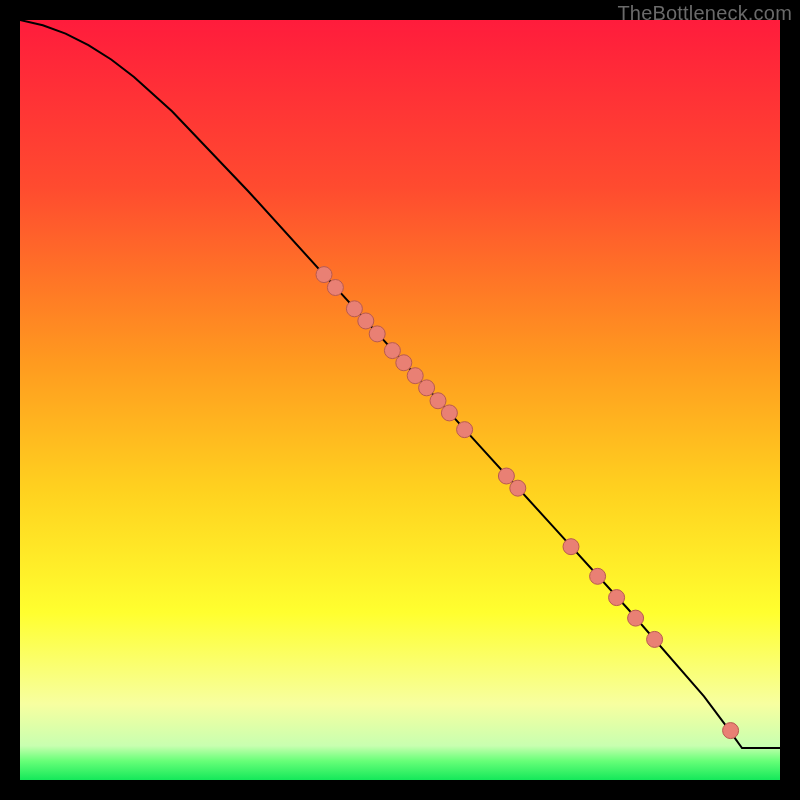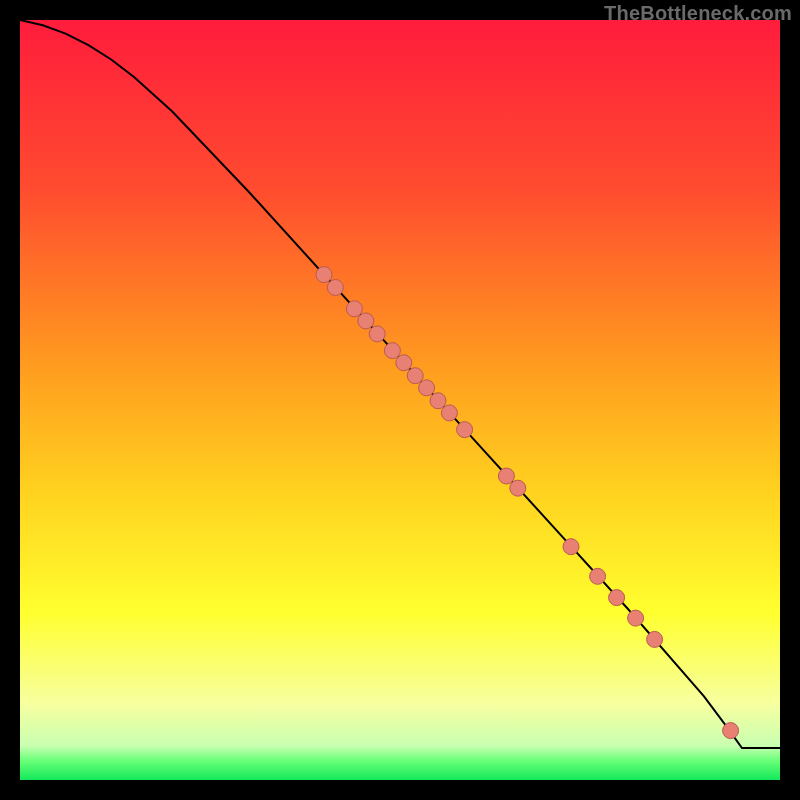--- a/index.html
+++ b/index.html
@@ -22,21 +22,21 @@
     left: 20px;
     top: 20px;
     width: 760px;
     height: 760px;
   }
   .watermark {
     position: absolute;
     top: 2px;
     right: 8px;
     font-size: 20px;
-    font-weight: 700;
+    font-weight: 400;
     color: #6a6a6a;
     letter-spacing: 0.2px;
     user-select: none;
   }
 </style>
 </head>
 <body>
 
 <div class="stage">
   <svg class="plot" viewBox="0 0 760 760" preserveAspectRatio="none">

